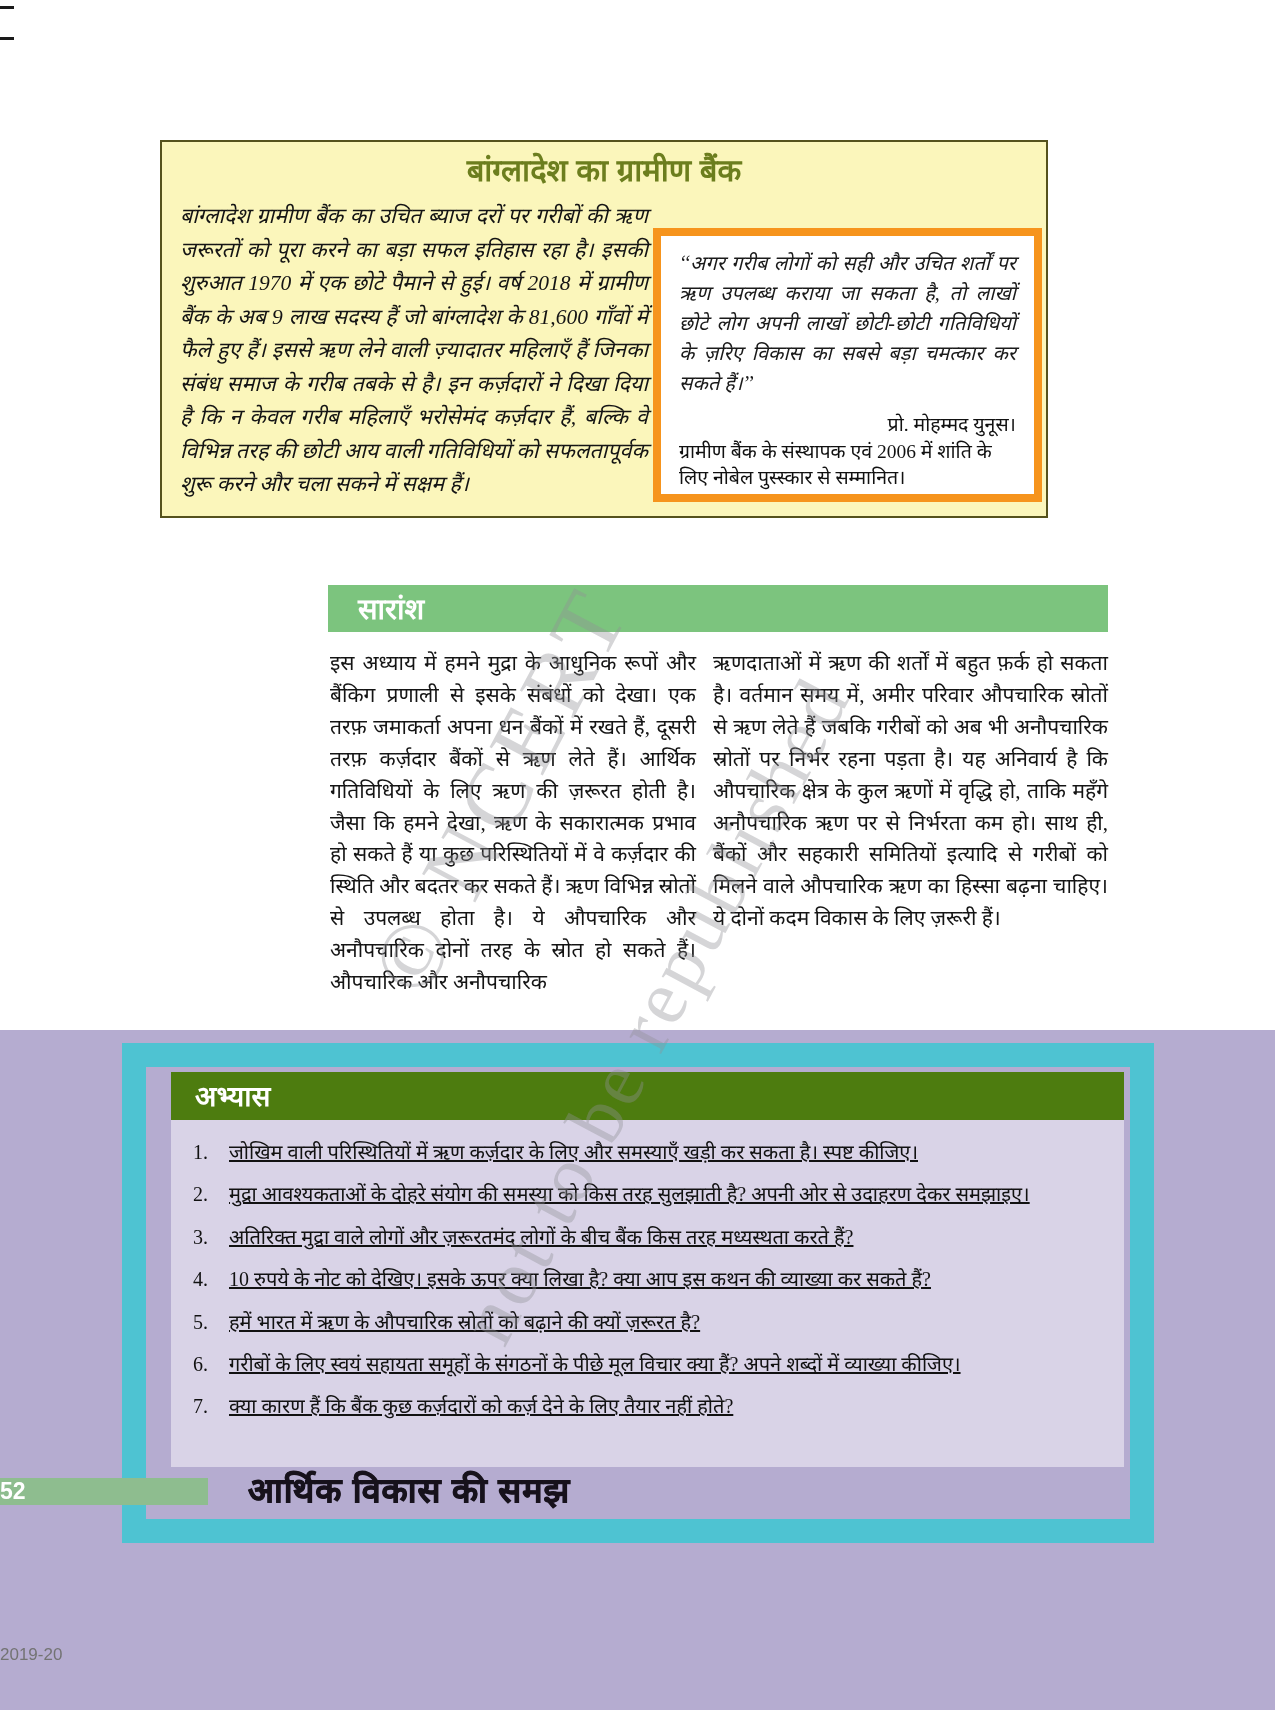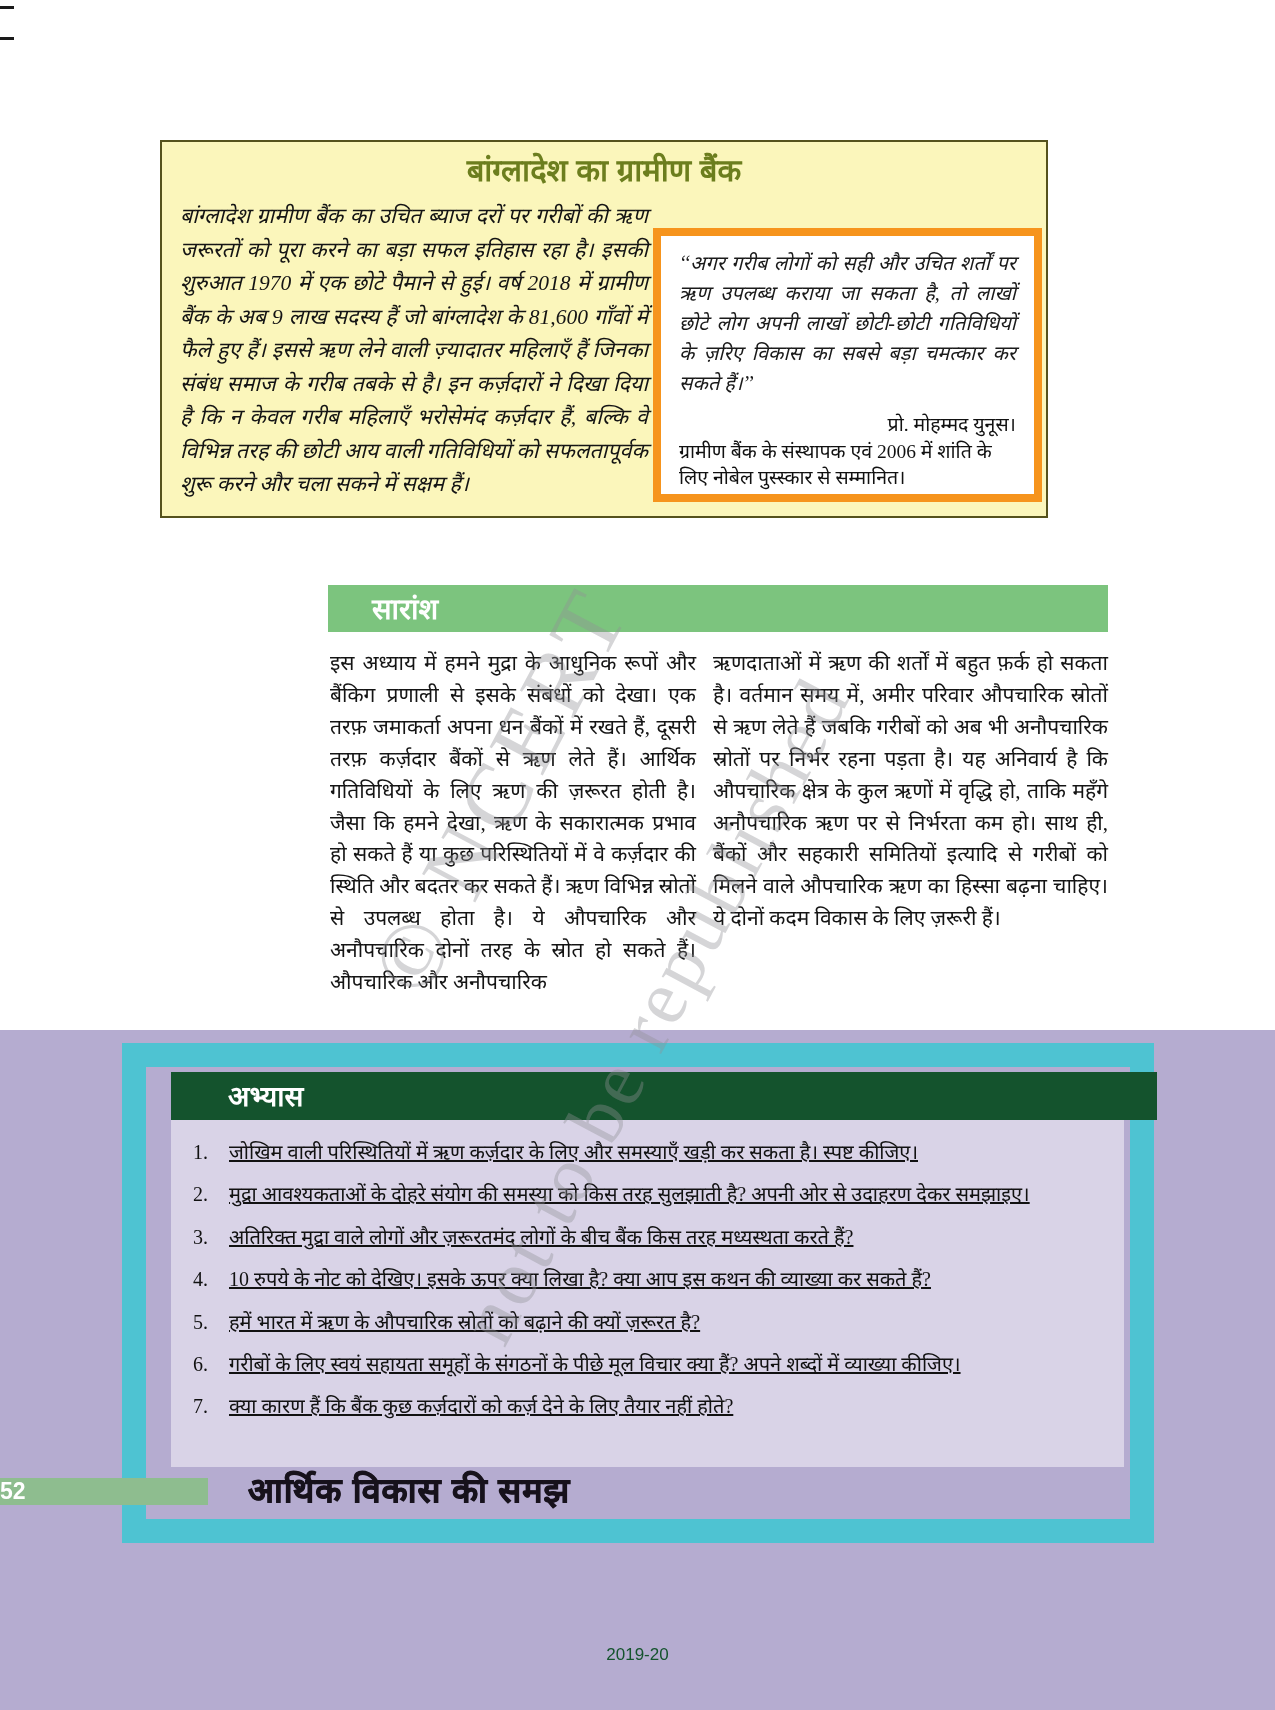--- a/index.html
+++ b/index.html
@@ -44,21 +44,21 @@
   }
   .attr-name{margin:12px 0 0 0;text-align:right;font-size:19.5px;}
   .attr-desc{margin:2px 0 0 0;font-size:19.5px;line-height:1.35;}
 
   
   .summary-bar{
     position:absolute;left:328px;top:585px;width:780px;height:47px;
     background:#7CC47E;
   }
   .summary-bar span{
-    display:inline-block;padding-left:44px;line-height:49px;
+    display:inline-block;padding-left:30px;line-height:49px;
     font-family:"Liberation Sans", sans-serif;
     font-size:29px;font-weight:bold;color:#ffffff;
   }
   .summary-col{
     position:absolute;top:648px;margin:0;
     font-size:21px;line-height:1.52;text-align:justify;color:#141414;
   }
   .summary-col1{left:330px;width:366px;}
   .summary-col2{left:713px;width:395px;}
 
@@ -66,22 +66,21 @@
   .purple-band{
     position:absolute;left:0;top:1030px;width:1275px;height:680px;
     background:#B5ACD0;
   }
   .teal-frame{
     position:absolute;left:122px;top:1043px;width:1032px;height:500px;
     border:24px solid #4EC3D2;box-sizing:border-box;
   }
   .exercise-header{
     position:absolute;left:171px;top:1072px;width:953px;height:48px;
-    background:#14532d;
-    padding-left:33px;
+    background:#4d7c0f;
   }
   .exercise-header span{
     display:inline-block;padding-left:24px;line-height:50px;
     font-family:"Liberation Sans", sans-serif;
     font-size:28px;font-weight:bold;color:#ffffff;
   }
   .question-panel{
     position:absolute;left:171px;top:1120px;width:953px;height:347px;
     background:#D9D3E7;box-sizing:border-box;
     padding:18px 55px 0 22px;
@@ -102,23 +101,23 @@
   }
   .chapter-footer{
     position:absolute;left:248px;top:1466px;
     font-family:"Liberation Sans", sans-serif;
     font-size:34px;font-weight:bold;color:#17121c;
     letter-spacing:1px;
     -webkit-text-stroke:0.8px #17121c;
   }
   .print-year{
     position:absolute;left:0;top:1645px;width:1275px;
-    text-align:center;
-    font-family:"Liberation Sans", sans-serif;
-    font-size:17px;color:#14532d;
+    text-align:left;
+    font-family:"Liberation Sans", sans-serif;
+    font-size:17px;color:#737373;
   }
 
   
   .wm{
     position:absolute;
     font-family:"Liberation Serif", serif;
     color:rgba(145,145,150,0.38);
     white-space:nowrap;
     pointer-events:none;
     z-index:60;

